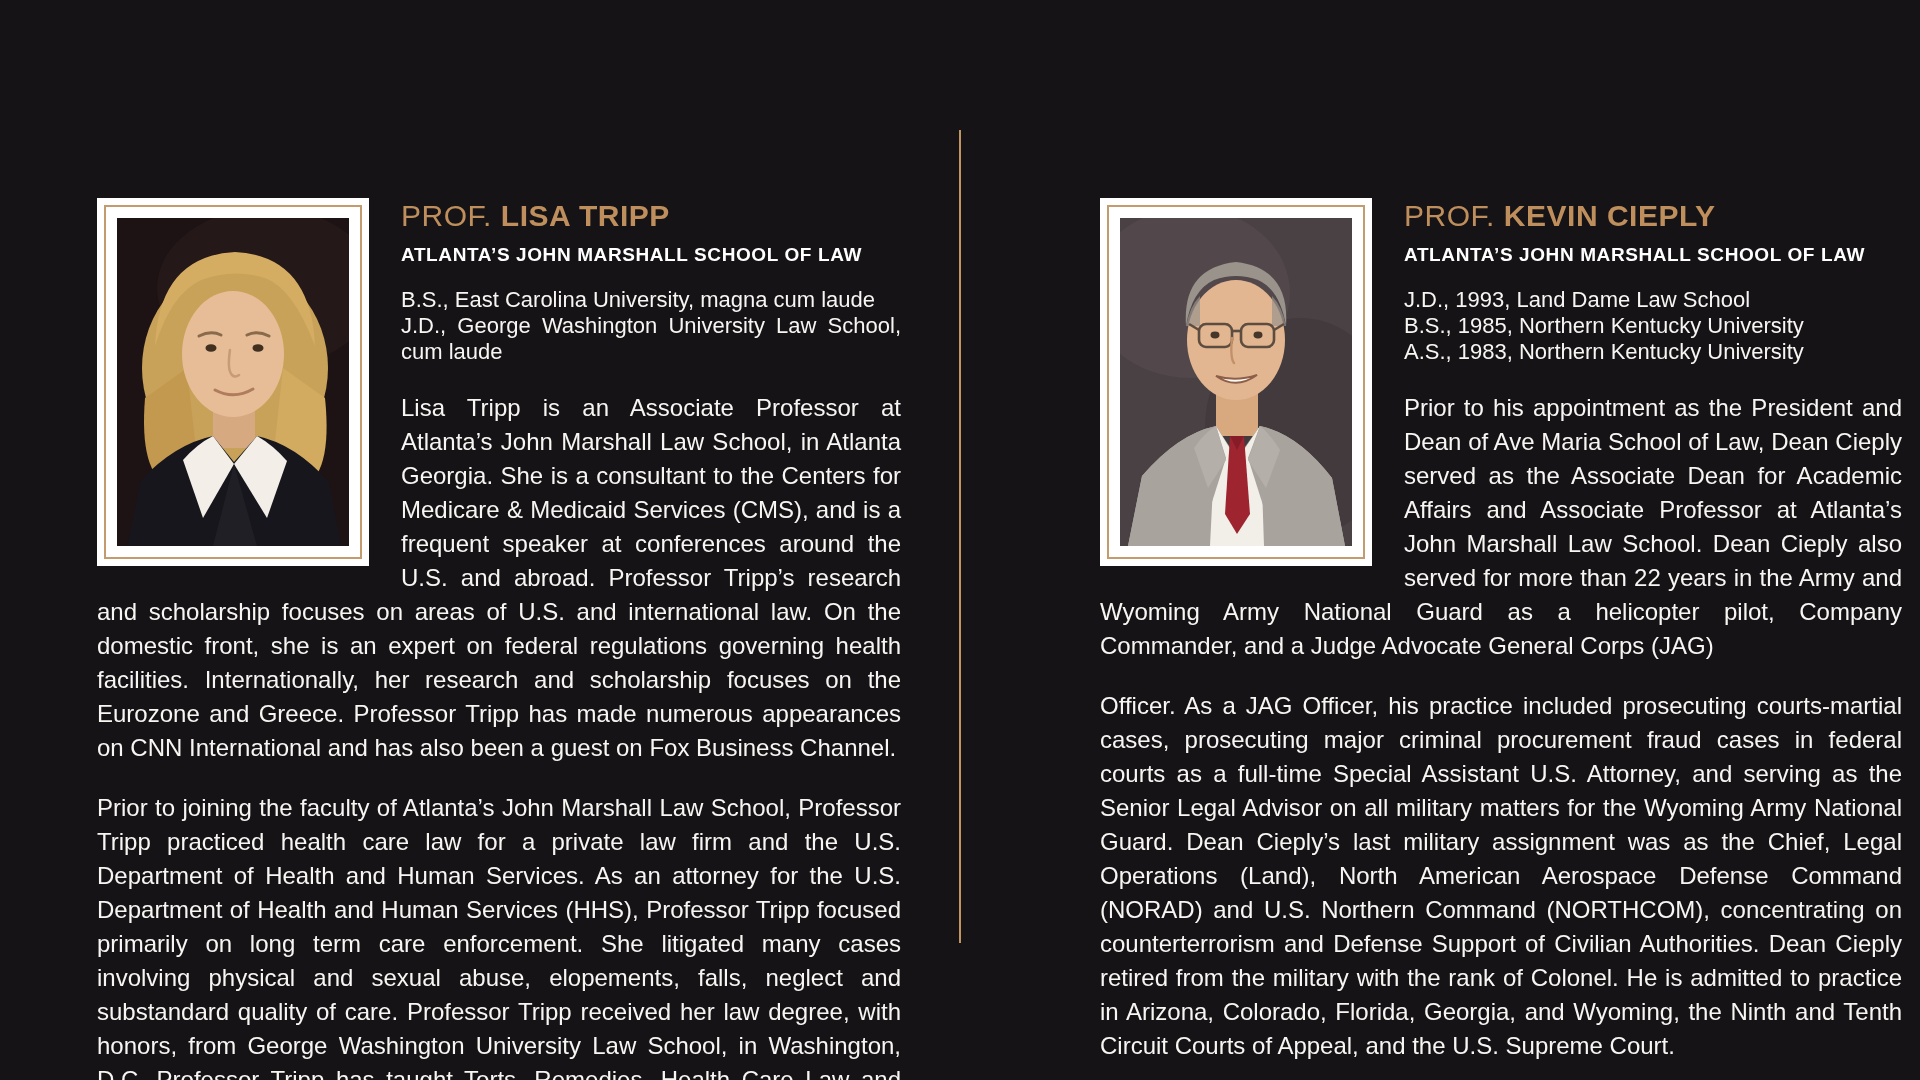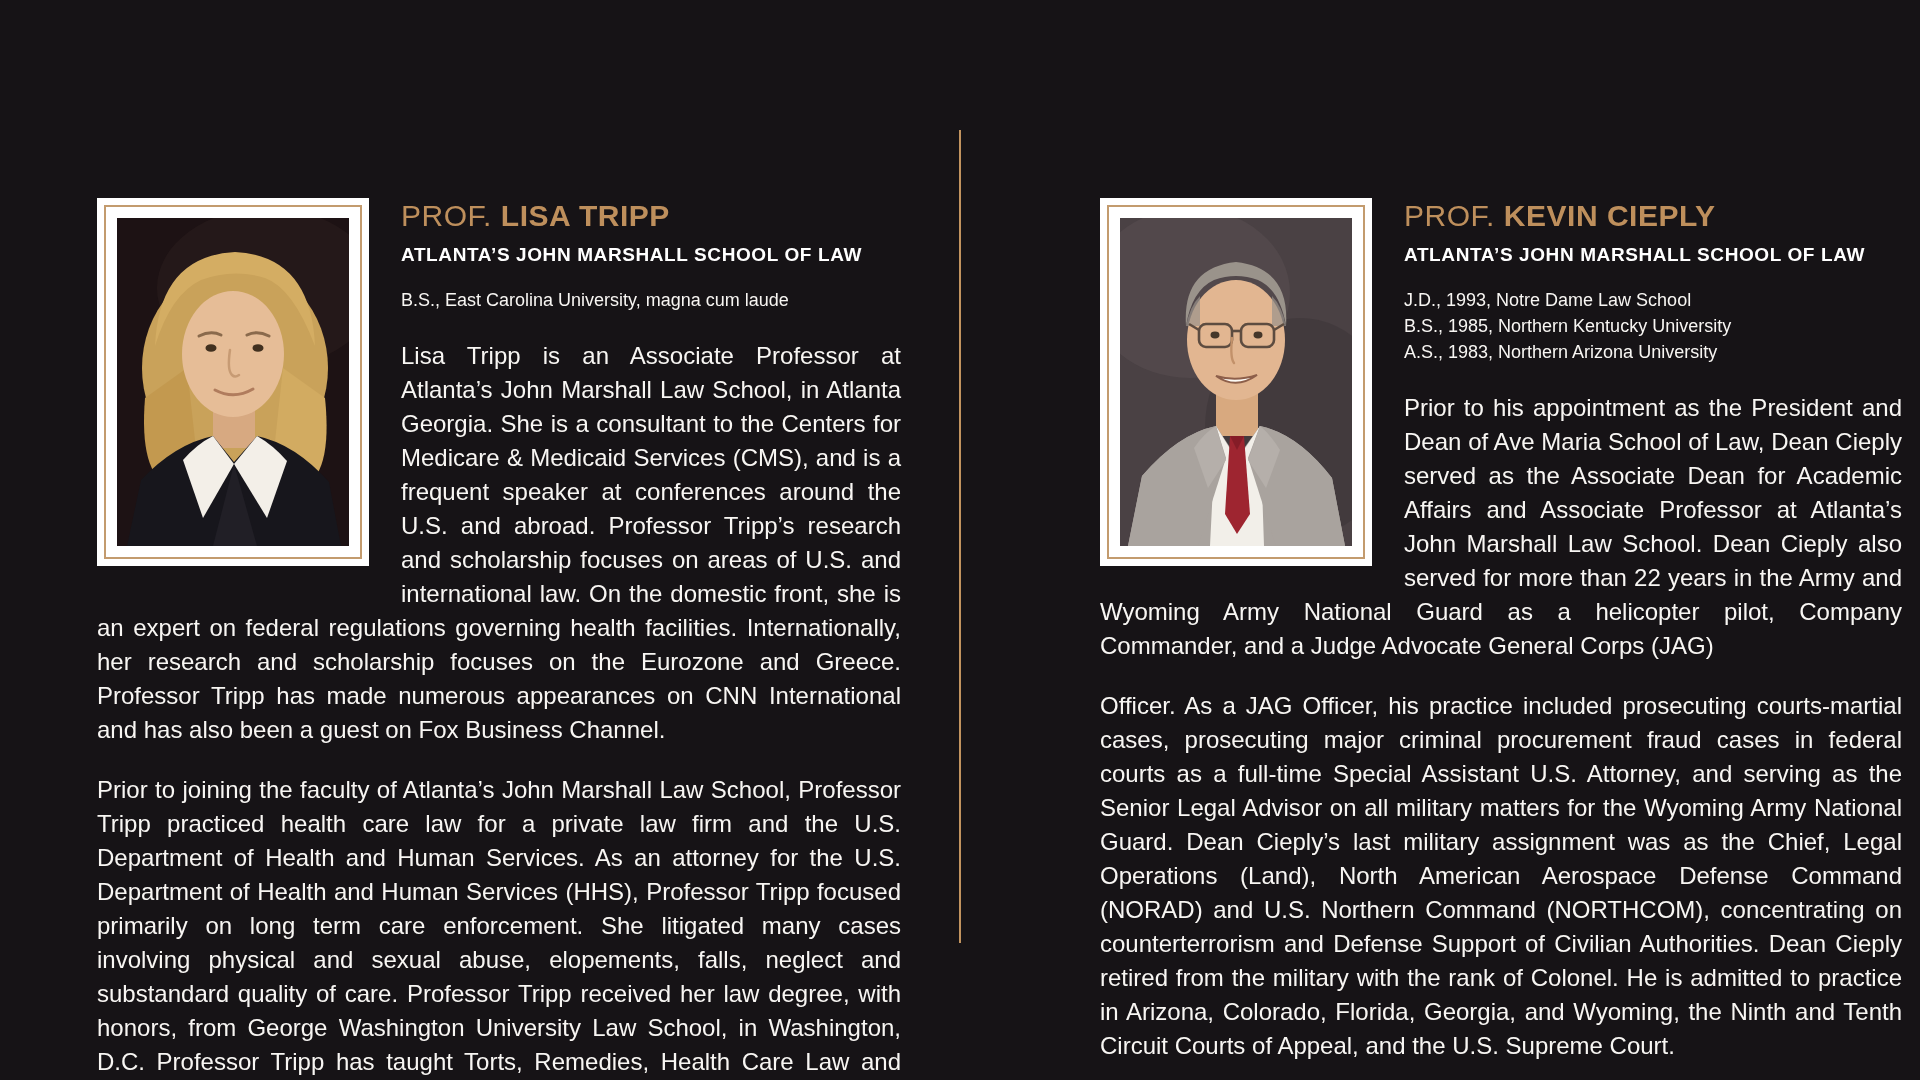--- a/index.html
+++ b/index.html
@@ -34,21 +34,21 @@
 
   h1.prof-title{
     margin:0;font-size:30px;line-height:36px;letter-spacing:.5px;
     color:#be8f5c;font-weight:400;
   }
   h1.prof-title .name{font-weight:800;margin-left:9px;}
   .school{
     margin-top:9px;font-size:19px;line-height:24px;font-weight:700;
     letter-spacing:.6px;color:#ffffff;padding-left:40px;
   }
-  .credentials{margin-top:20px;font-size:18px;line-height:26px;}
+  .credentials{margin-top:20px;font-size:22px;line-height:26px;}
   .credentials .cred{text-align:justify;}
   .bio p{
     margin:26px 0 0 0;font-size:24px;line-height:34px;
     text-align:justify;color:#f8f6f3;
   }
 </style>
 </head>
 <body>
 
 <div class="divider"></div>
@@ -78,20 +78,21 @@
       </svg>
     </div>
     <div class="frame-line"></div>
   </div>
 
   <h1 class="prof-title"><span>PROF.</span><span class="name">LISA TRIPP</span></h1>
   <div class="school">ATLANTA’S JOHN MARSHALL SCHOOL OF LAW</div>
 
   <div class="credentials">
     <div class="cred">B.S., East Carolina University, magna cum laude</div>
+    <div class="cred">J.D., George Washington University Law School, cum laude</div>
   </div>
 
   <div class="bio">
     <p>Lisa Tripp is an Associate Professor at Atlanta’s John Marshall Law School, in Atlanta Georgia. She is a consultant to the Centers for Medicare &amp; Medicaid Services (CMS), and is a frequent speaker at conferences around the U.S. and abroad. Professor Tripp’s research and scholarship focuses on areas of U.S. and international law. On the domestic front, she is an expert on federal regulations governing health facilities. Internationally, her research and scholarship focuses on the Eurozone and Greece. Professor Tripp has made numerous appearances on CNN International and has also been a guest on Fox Business Channel.</p>
     <p>Prior to joining the faculty of Atlanta’s John Marshall Law School, Professor Tripp practiced health care law for a private law firm and the U.S. Department of Health and Human Services. As an attorney for the U.S. Department of Health and Human Services (HHS), Professor Tripp focused primarily on long term care enforcement. She litigated many cases involving physical and sexual abuse, elopements, falls, neglect and substandard quality of care. Professor Tripp received her law degree, with honors, from George Washington University Law School, in Washington, D.C. Professor Tripp has taught Torts, Remedies, Health Care Law and Criminal Law.</p>
   </div>
 </article>
 
 <article class="column right">
   <div class="photo-frame">
@@ -126,22 +127,22 @@
         <path d="M140,208 L128,242 L146,270 L160,232 Q150,216 140,208 Z" fill="#b5afaa"></path>
       </svg>
     </div>
     <div class="frame-line"></div>
   </div>
 
   <h1 class="prof-title"><span>PROF.</span><span class="name">KEVIN CIEPLY</span></h1>
   <div class="school">ATLANTA’S JOHN MARSHALL SCHOOL OF LAW</div>
 
   <div class="credentials">
-    <div class="cred">J.D., 1993, Notre Dame Law School</div>
+    <div class="cred">J.D., 1993, Land Dame Law School</div>
     <div class="cred">B.S., 1985, Northern Kentucky University</div>
-    <div class="cred">A.S., 1983, Northern Arizona University</div>
+    <div class="cred">A.S., 1983, Northern Kentucky University</div>
   </div>
 
   <div class="bio">
     <p>Prior to his appointment as the President and Dean of Ave Maria School of Law, Dean Cieply served as the Associate Dean for Academic Affairs and Associate Professor at Atlanta’s John Marshall Law School. Dean Cieply also served for more than 22 years in the Army and Wyoming Army National Guard as a helicopter pilot, Company Commander, and a Judge Advocate General Corps (JAG)</p>
     <p>Officer. As a JAG Officer, his practice included prosecuting courts-martial cases, prosecuting major criminal procurement fraud cases in federal courts as a full-time Special Assistant U.S. Attorney, and serving as the Senior Legal Advisor on all military matters for the Wyoming Army National Guard. Dean Cieply’s last military assignment was as the Chief, Legal Operations (Land), North American Aerospace Defense Command (NORAD) and U.S. Northern Command (NORTHCOM), concentrating on counterterrorism and Defense Support of Civilian Authorities. Dean Cieply retired from the military with the rank of Colonel. He is admitted to practice in Arizona, Colorado, Florida, Georgia, and Wyoming, the Ninth and Tenth Circuit Courts of Appeal, and the U.S. Supreme Court.</p>
   </div>
 </article>
 
 </body></html>

